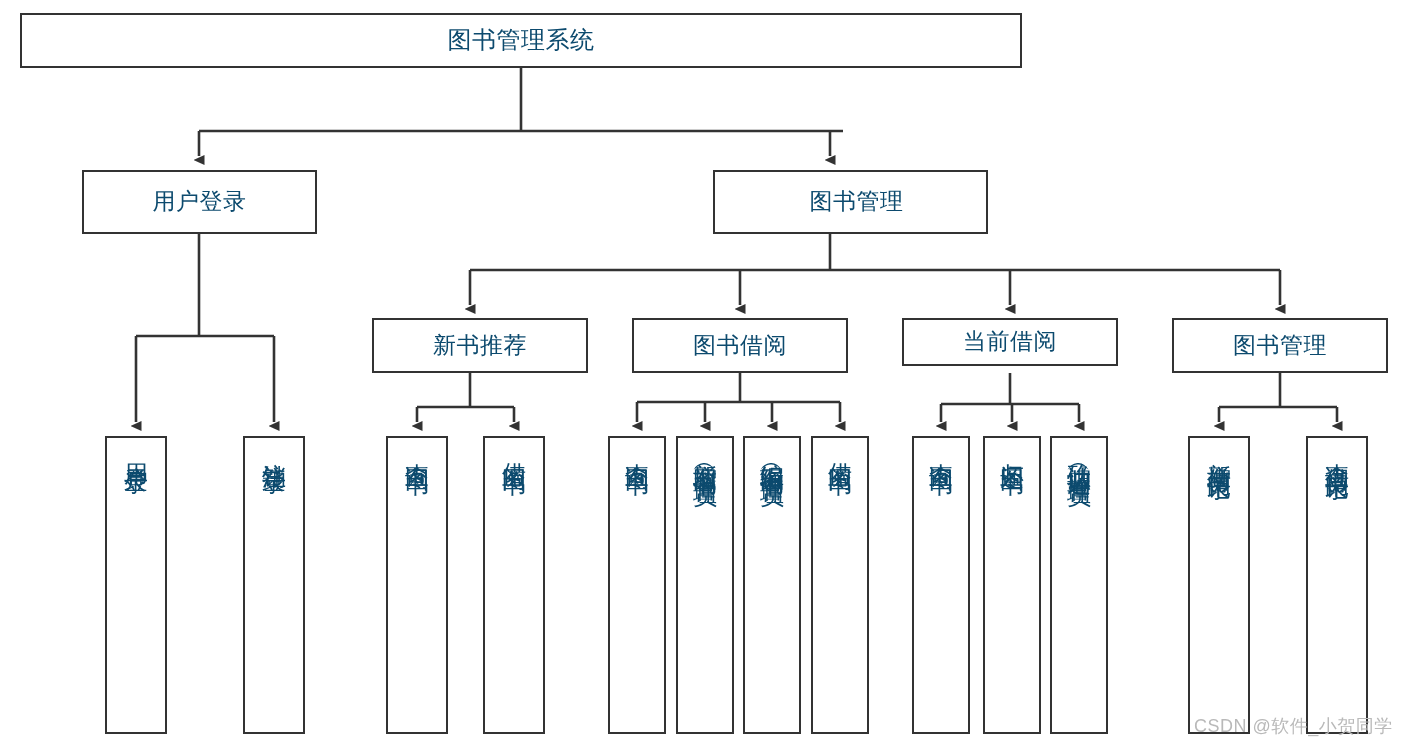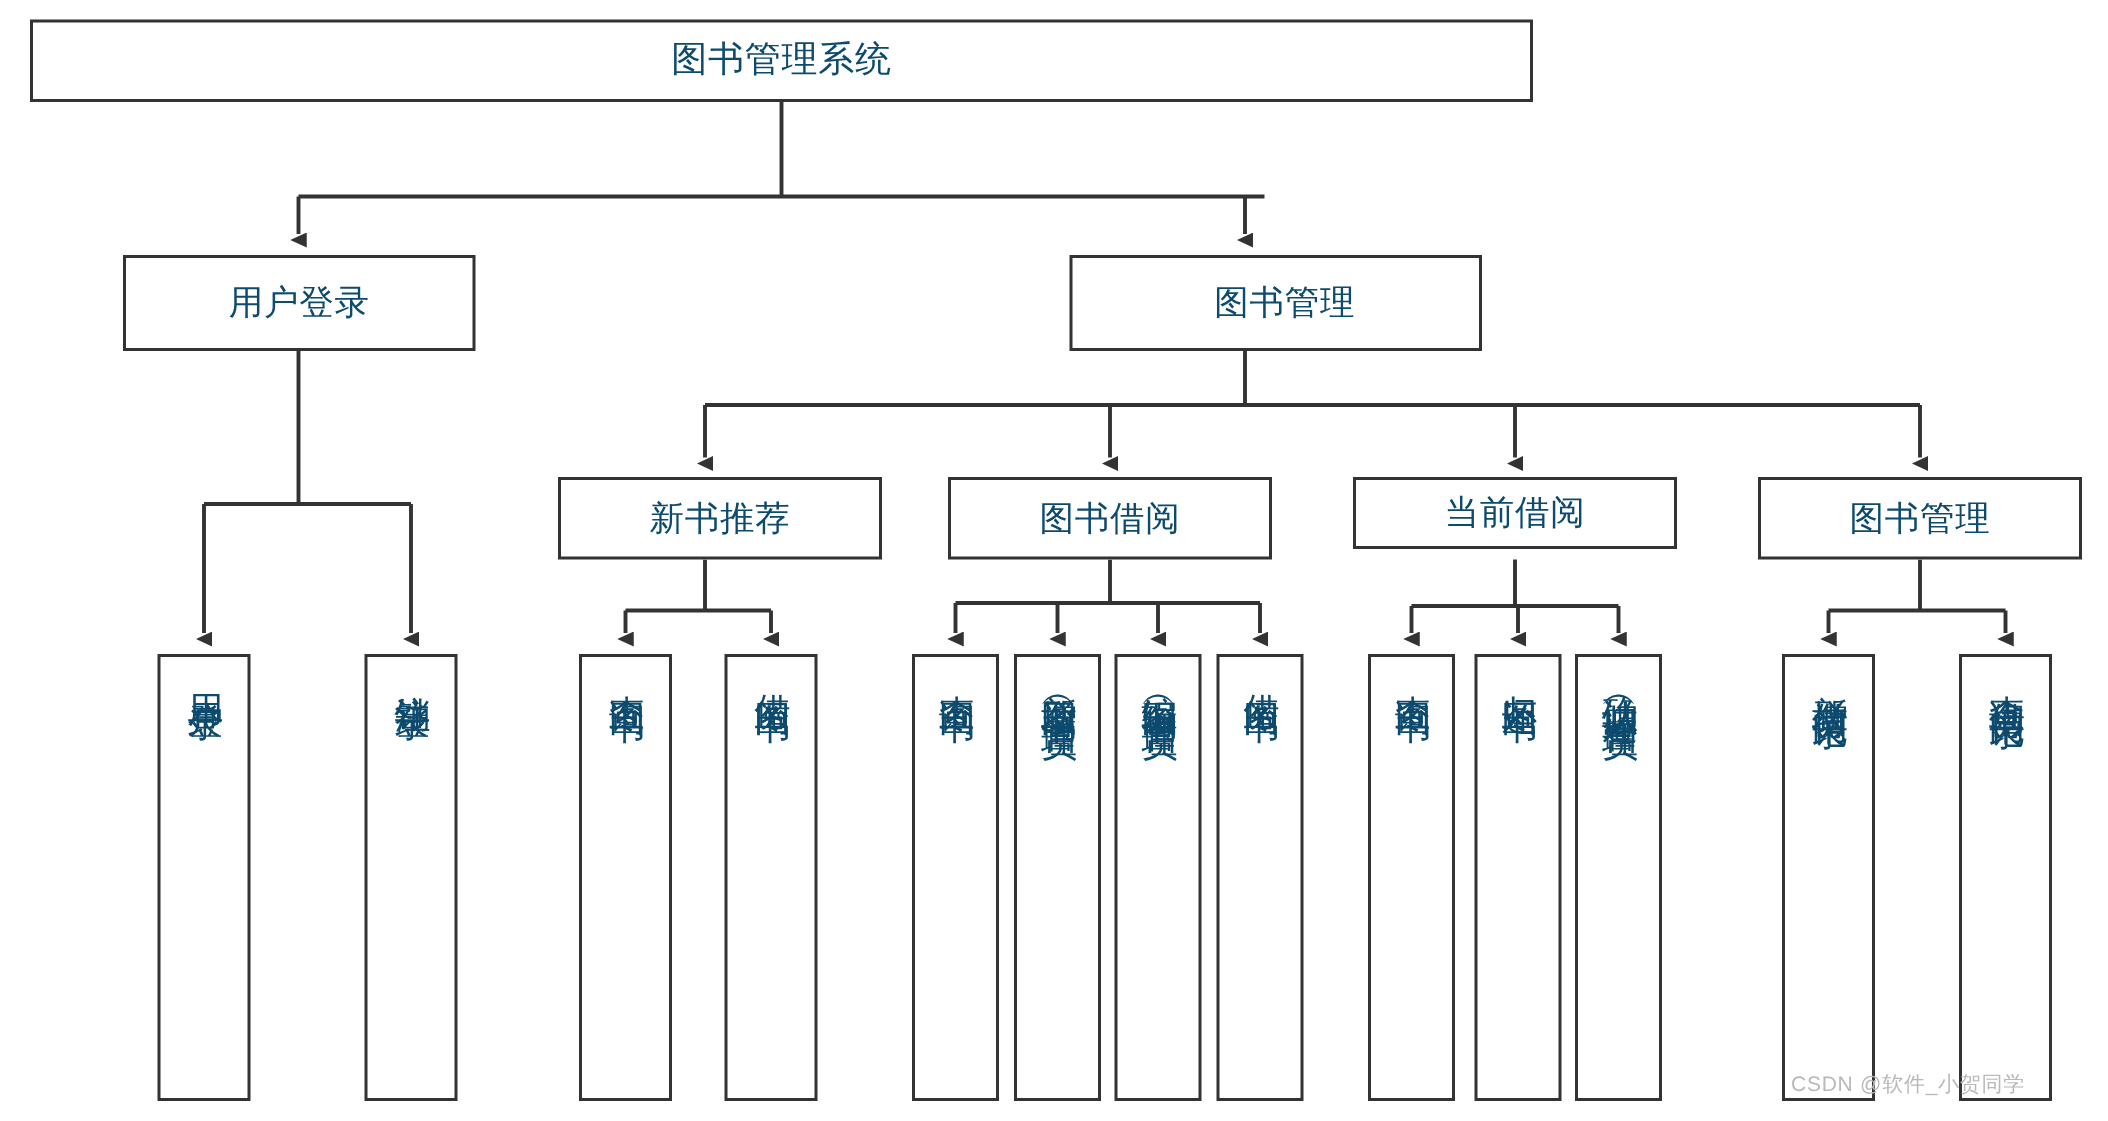--- a/index.html
+++ b/index.html
@@ -58,21 +58,21 @@
     text-orientation: upright;
     font-size: 24px;
     line-height: 1.0;
     letter-spacing: 3px;
     height: auto;
     max-height: 100%;
   }
   .watermark {
     position: absolute;
     color: #b9b9b9;
-    font-size: 14px;
+    font-size: 18px;
     white-space: nowrap;
     letter-spacing: 0.5px;
     font-family: "Liberation Sans", "DejaVu Sans", sans-serif;
   }
 </style>
 </head>
 <body>
 
 <div id="canvas">
 

